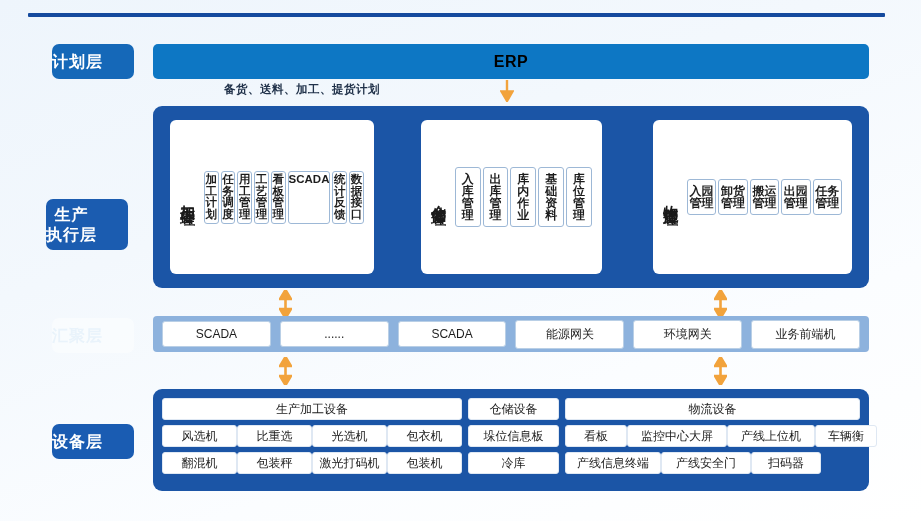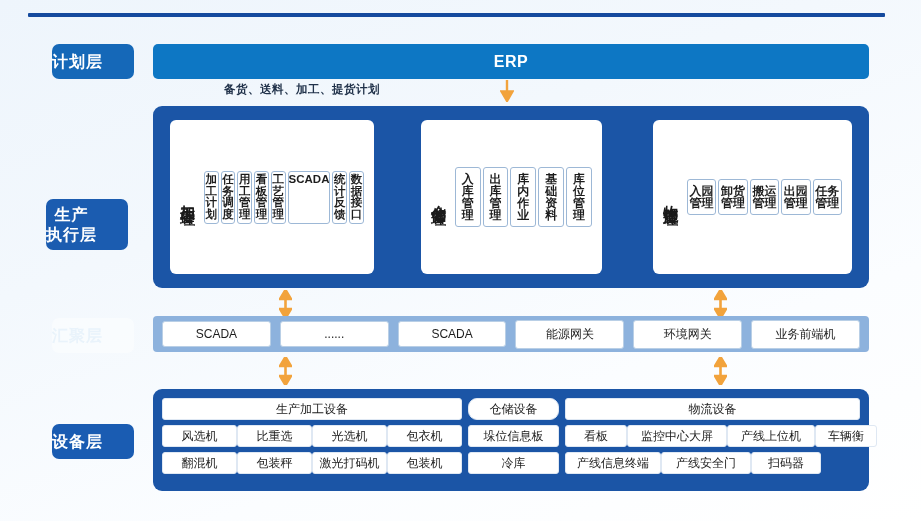--- a/index.html
+++ b/index.html
@@ -25,21 +25,21 @@
   }
   #chip-plan{left:52px;top:44px;width:82px;height:35px;font-size:16px;}
   #chip-exec{left:46px;top:171px;width:82px;height:51px;font-size:16px;background:#1b5cb0;margin-top:28px;}
   #chip-conv{left:52px;top:318px;width:82px;height:35px;font-size:16px;
     background:rgba(255,255,255,0.45);color:#e9f3fb;box-shadow:none;}
   #chip-dev{left:52px;top:424px;width:82px;height:35px;font-size:16px;background:#1a5cb2;}
 
   
   #erp-bar{
     position:absolute;left:153px;top:44px;width:716px;height:35px;
-    background:#0d77c4;border-radius:5px;color:#ffffff;font-weight:bold;
+    background:#0d77c4;border-radius:5px;color:#000000;font-weight:bold;
     font-size:16px;display:flex;align-items:center;justify-content:center;
     letter-spacing:.5px;
   }
 
   
   #erp-note{
     position:absolute;left:224px;top:82px;font-size:11.5px;color:#21324a;
     font-weight:bold;letter-spacing:.5px;
   }
   .arr-down{position:absolute;width:14px;height:22px;}
@@ -89,21 +89,21 @@
     display:flex;flex-direction:column;gap:5px;
   }
   .dev-row{display:flex;gap:6px;height:22px;}
   .dev-cap,.dev-cell{
     background:#fff;border-radius:3px;display:flex;align-items:center;
     justify-content:center;font-size:12px;color:#1b1b1b;border:1px solid #dfe8f3;
     box-sizing:border-box;
   }
   .dev-cap{font-weight:normal;}
   .grp-prod{flex:0 0 300px;}
-  .grp-store{flex:0 0 91px;border-radius:9px;}
+  .grp-store{flex:0 0 91px;}
   .grp-log{flex:1 1 auto;}
   .sub{display:flex;}
   .spacer{flex:1 1 auto;}
 
   
   .arr-both{position:absolute;width:13px;height:28px;}
   #a1{left:279px;top:290px;}
   #a2{left:714px;top:290px;}
   #a3{left:279px;top:357px;}
   #a4{left:714px;top:357px;}
@@ -136,22 +136,22 @@
     </div>
   </div>
 
   <div id="mes">
     <div class="mes-col" id="col-1">
       <div class="col-title">加工管理</div>
       <div class="col-items">
         <div class="mod">加工计划</div>
         <div class="mod">任务调度</div>
         <div class="mod">用工管理</div>
+        <div class="mod">工艺管理</div>
         <div class="mod">看板管理</div>
-        <div class="mod">工艺管理</div>
         <div class="mod">SCADA</div>
         <div class="mod">统计反馈</div>
         <div class="mod">数据接口</div>
       </div>
     </div>
 
     <div class="mes-col" id="col-2">
       <div class="col-title">仓储管理</div>
       <div class="col-items">
         <div class="mod">入库管理</div>

